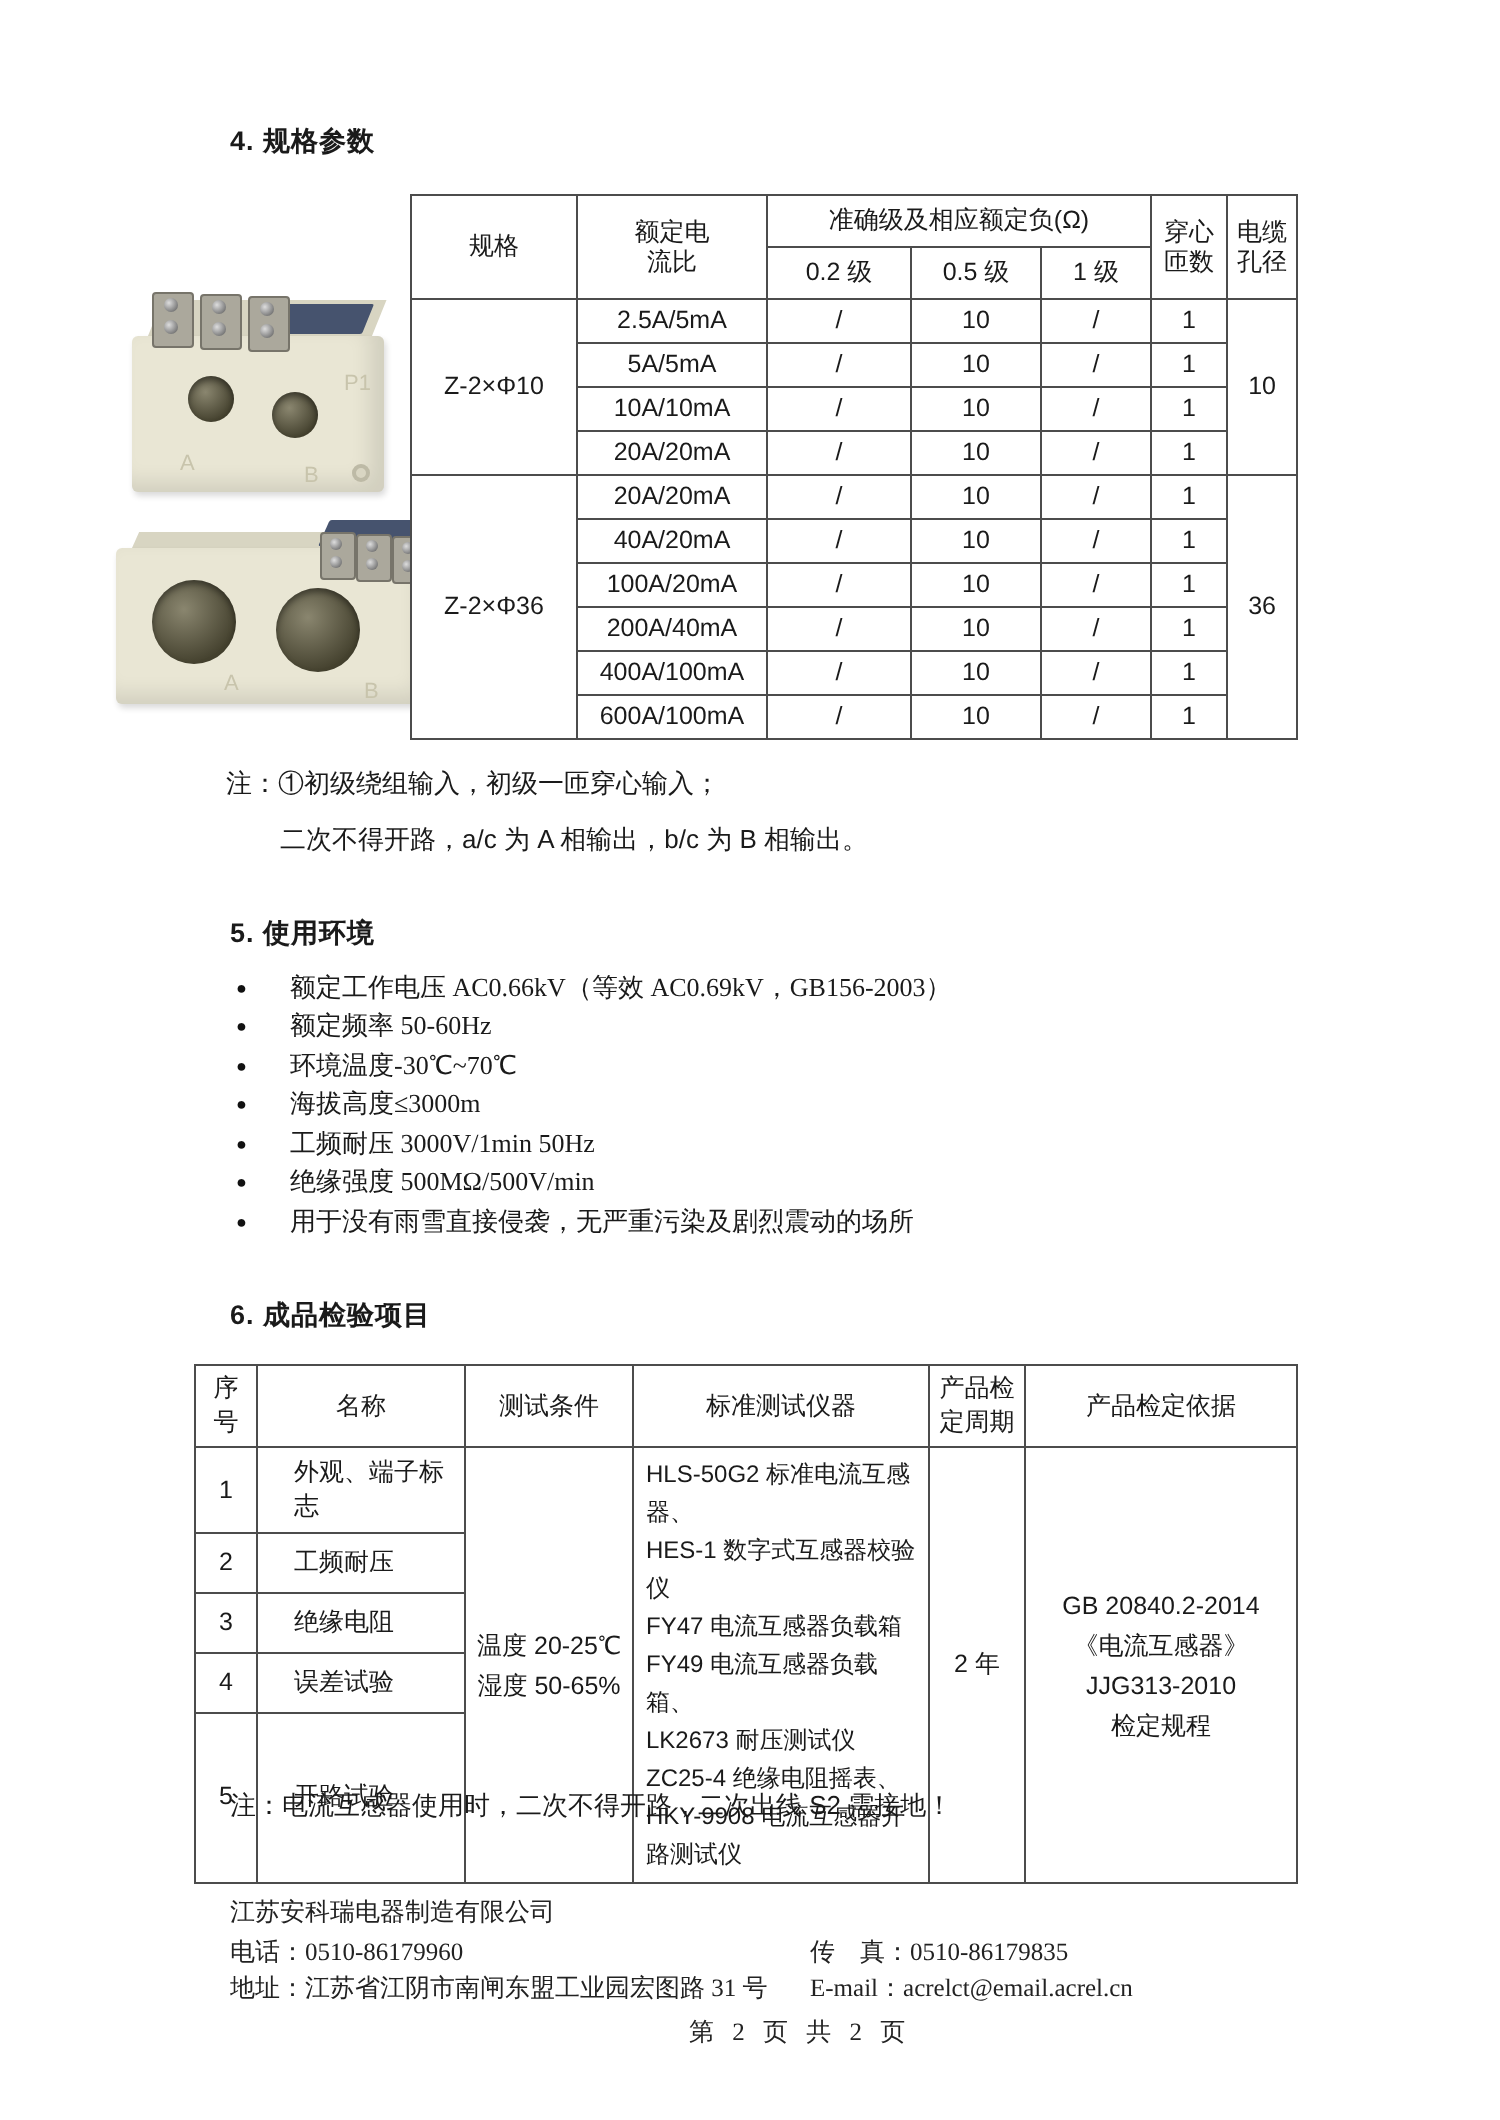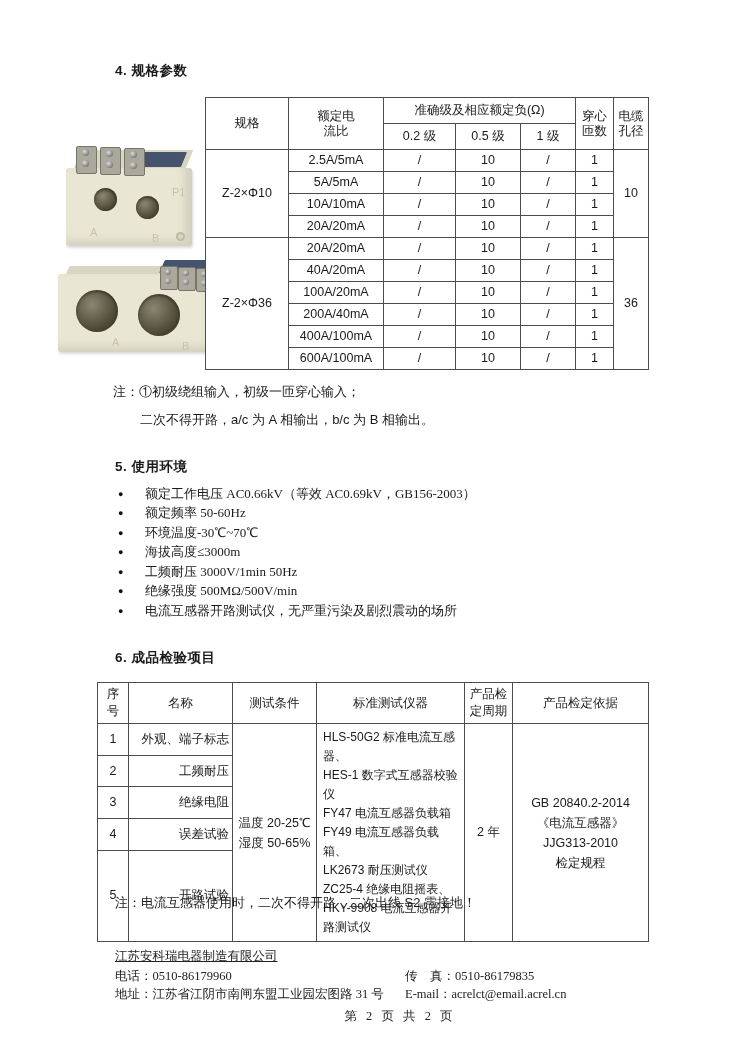--- a/index.html
+++ b/index.html
@@ -15,35 +15,35 @@
 
   .t1{left:205px;top:97px;width:443px;}
   .t1 th,.t1 td{text-align:center;font-size:12.5px;line-height:15px;padding:0;}
   .t1 thead tr{height:26px;}
   .t1 tbody tr{height:22px;}
   .t1 .stk div{line-height:15px;}
 
   .t2{left:97px;top:682px;width:551px;}
   .t2 th,.t2 td{text-align:center;font-size:12.5px;padding:0 3px;line-height:17px;}
   .t2 thead tr{height:41px;}
-  .t2 td.name-cell{text-align:right;padding-left:7px;}
+  .t2 td.name-cell{text-align:left;padding-left:18px;}
   .t2 td.instr-cell{text-align:left;padding:4px 2px 4px 6px;font-size:12px;line-height:19px;vertical-align:middle;}
   .t2 td.cond-cell,.t2 td.basis-cell{line-height:20px;}
 
   .note1{position:absolute;left:113px;top:378px;font-size:13px;line-height:28px;}
   .note1 .l2{padding-left:27px;}
   .note2{position:absolute;left:115px;top:894px;font-size:13px;}
 
   .env{position:absolute;left:118px;top:484px;width:520px;
        font-family:"Liberation Serif",serif;font-size:13px;}
   .env-row{display:flex;align-items:center;height:19.5px;}
   .env-bullet{width:27px;font-size:9px;color:#111;flex:0 0 27px;}
 
   .footer{position:absolute;font-family:"Liberation Serif",serif;font-size:12.5px;color:#222;}
-  #f-company{left:115px;top:948px;text-decoration:underline;}
+  #f-company{left:115px;top:948px;}
   #f-phone{left:115px;top:968px;}
   #f-fax{left:405px;top:968px;}
   #f-addr{left:115px;top:986px;}
   #f-email{left:405px;top:986px;}
   #f-page{left:0;top:1008px;width:750px;text-align:center;letter-spacing:3px;font-size:12.5px;padding-left:25px;}
 
   
   .photo{position:absolute;}
   #photo1{left:60px;top:142px;width:136px;height:106px;}
   #photo2{left:56px;top:258px;width:166px;height:98px;}
@@ -255,21 +255,21 @@
       <div class="env-row">
         <span class="env-bullet">●</span>
         <span>工频耐压 3000V/1min 50Hz</span>
       </div>
       <div class="env-row">
         <span class="env-bullet">●</span>
         <span>绝缘强度 500MΩ/500V/min</span>
       </div>
       <div class="env-row">
         <span class="env-bullet">●</span>
-        <span>电流互感器开路测试仪，无严重污染及剧烈震动的场所</span>
+        <span>用于没有雨雪直接侵袭，无严重污染及剧烈震动的场所</span>
       </div>
     </div>
 
   <div class="heading" id="h6">6. 成品检验项目</div>
 
   <table class="t2">
     <colgroup>
       <col style="width:31px">
         <col style="width:104px">
         <col style="width:84px">

